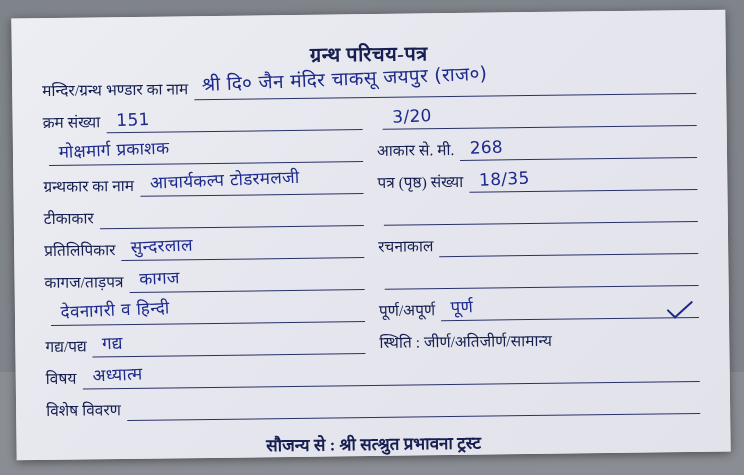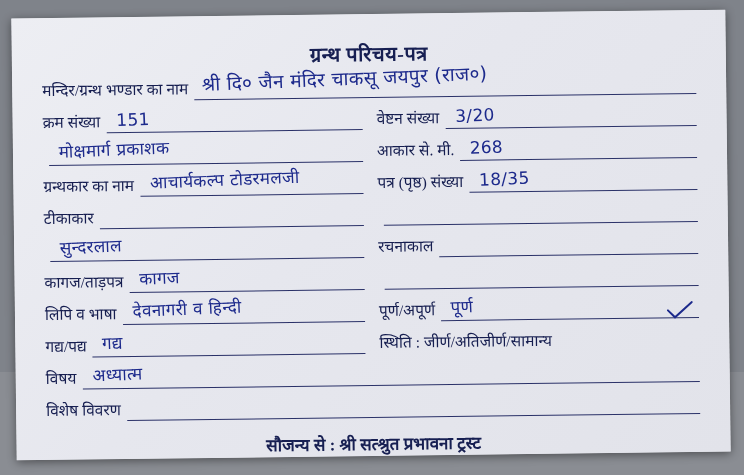--- a/index.html
+++ b/index.html
@@ -160,21 +160,20 @@
       </div>
 
       <div class="row">
         <span class="half left">
           <span class="lbl">क्रम संख्या</span>
           <span class="fill">
             <span class="hw">151</span>
           </span>
         </span>
         <span class="half">
-          <span class="lbl">वेष्टन संख्या</span>
           <span class="fill">
             <span class="hw">3/20</span>
           </span>
         </span>
       </div>
 
       <div class="row">
         <span class="half left">
           <span class="fill">
             <span class="hw">मोक्षमार्ग प्रकाशक</span>
@@ -212,20 +211,21 @@
         </span>
         <span class="half">
           <span class="fill">
             <span class="hw"></span>
           </span>
         </span>
       </div>
 
       <div class="row">
         <span class="half left">
+          <span class="lbl">प्रतिलिपिकार</span>
           <span class="fill">
             <span class="hw">सुन्दरलाल</span>
           </span>
         </span>
         <span class="half">
           <span class="lbl">रचनाकाल</span>
           <span class="fill">
             <span class="hw"></span>
           </span>
         </span>
@@ -240,21 +240,20 @@
         </span>
         <span class="half">
           <span class="fill">
             <span class="hw"></span>
           </span>
         </span>
       </div>
 
       <div class="row">
         <span class="half left">
-          <span class="lbl">लिपि व भाषा</span>
           <span class="fill">
             <span class="hw">देवनागरी व हिन्दी</span>
           </span>
         </span>
         <span class="half">
           <span class="lbl">पूर्ण/अपूर्ण</span>
           <span class="fill">
             <span class="hw">पूर्ण</span>
             <span class="tick">
               <svg width="26" height="18" viewBox="0 0 26 18">

